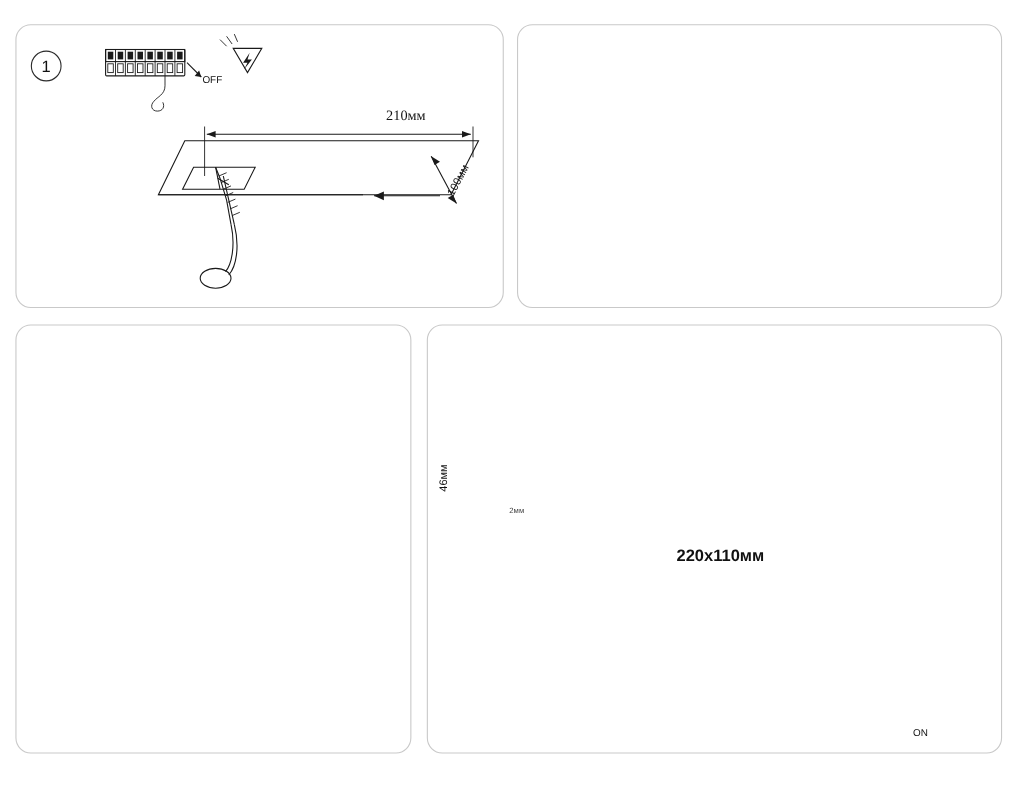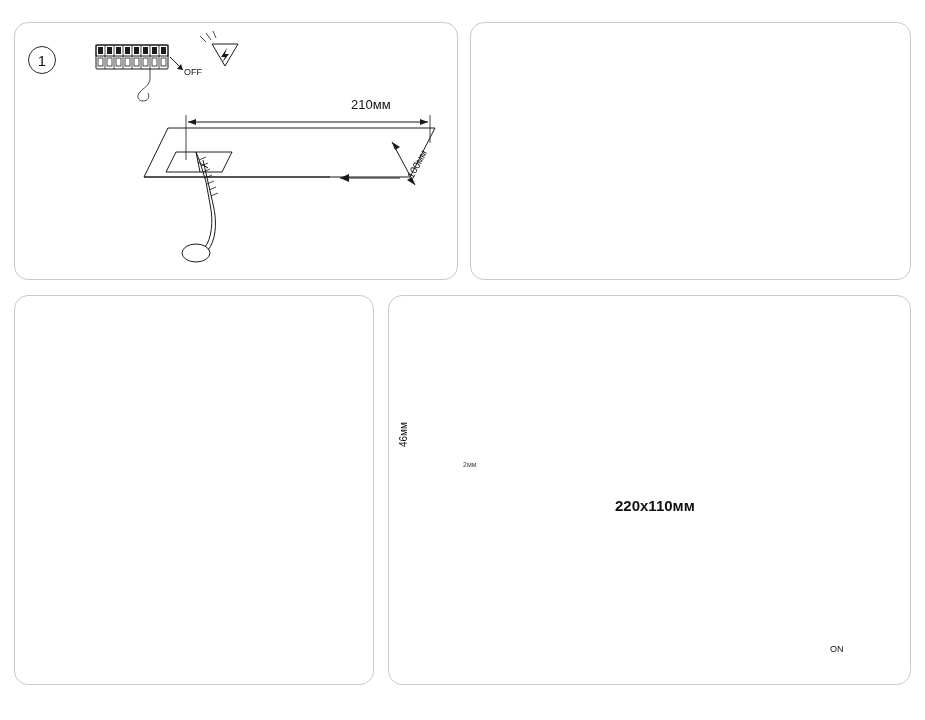--- a/index.html
+++ b/index.html
@@ -341,22 +341,22 @@
 
   <div class="step-badge" id="badge-2">2</div>
   <div class="step-badge" id="badge-3">3</div>
   <div class="step-badge" id="badge-4">4</div>
 
   <div class="panel" id="panel-2"></div>
   <div class="panel" id="panel-3"></div>
   <div class="panel" id="panel-4"></div>
 
   <div class="label small" style="left:184px;top:67px;">OFF</div>
-  <div class="label" style="left:351px;top:97px;">210мм</div>
+  <div class="label" style="left:351px;top:97px;font-family:Liberation Serif, serif;">210мм</div>
   <div class="label unit" style="left:405px;top:175px;transform:rotate(-62deg);transform-origin:left top;">100мм</div>
 
   <div class="label unit" style="left:398px;top:447px;transform:rotate(-90deg);transform-origin:left top;">46мм</div>
   <div class="label tiny" style="left:463px;top:461px;">2мм</div>
   <div class="label" style="left:615px;top:497px;font-size:15px;font-weight:bold;">220x110мм</div>
 
-  <div class="label small" style="left:830px;top:644px;">ON</div>
+  <div class="label small" style="left:830px;top:661px;">ON</div>
 
 </div>
 
 </body></html>

